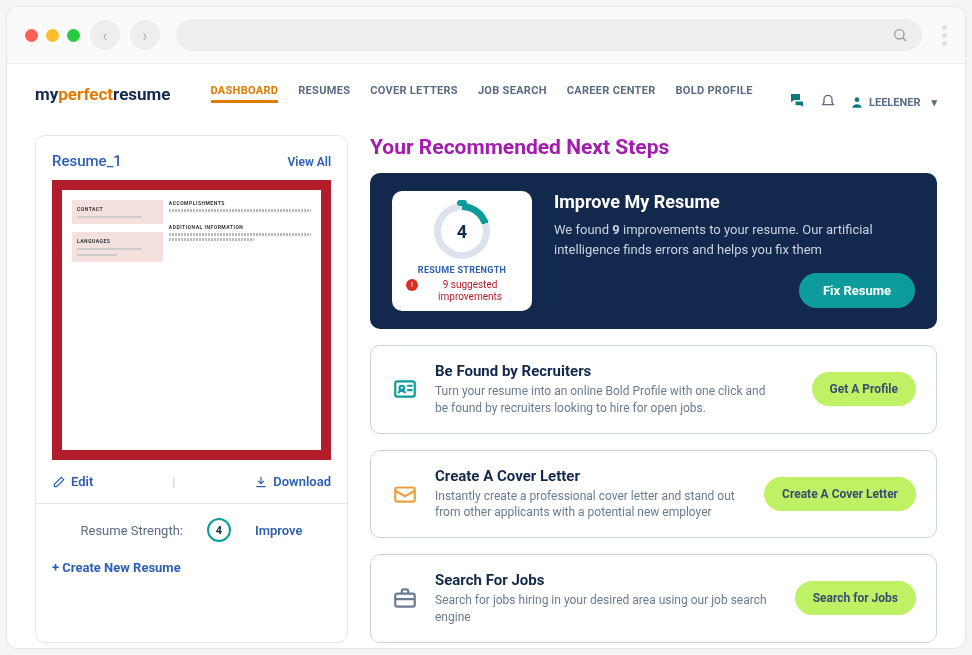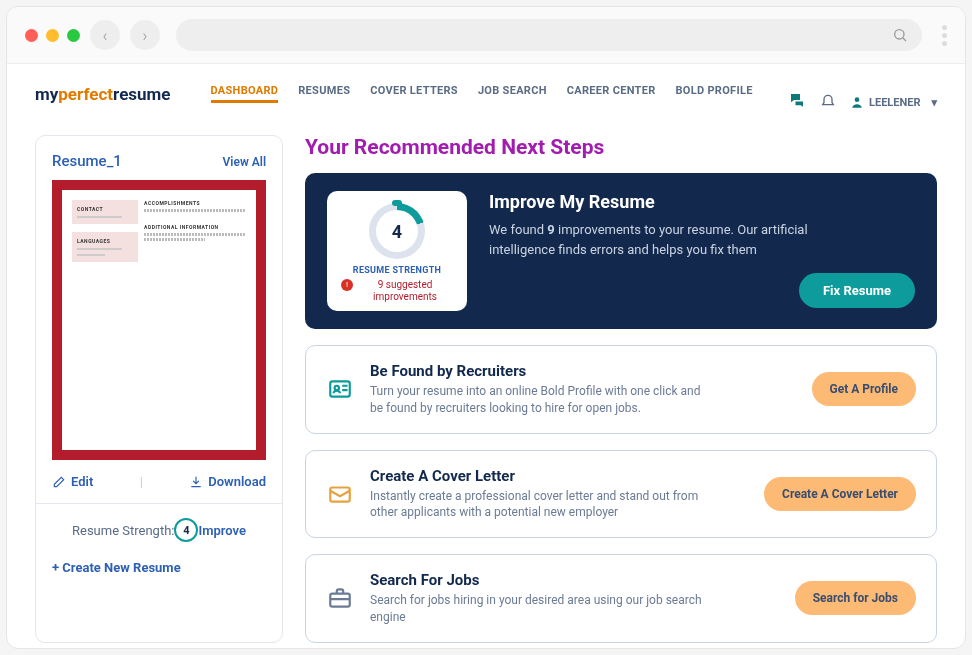--- a/index.html
+++ b/index.html
@@ -25,40 +25,40 @@
 .logo .l3 { color:#12284c; }
 .nav { display:flex; gap:20px; margin-left:20px; }
 .nav a { font-size:11px; font-weight:700; color:#5a6b85; text-decoration:none; letter-spacing:.3px; }
 .nav a.active { color:#e07a00; border-bottom: 3px solid #e07a00; padding-bottom:3px; }
 .header-right { margin-left:auto; display:flex; align-items:center; gap:14px;margin-top:17px; }
 .header-right .icon { color:#0d7a7a; }
 .user { display:flex; align-items:center; gap:5px; color:#5a6b85; font-size:11px; font-weight:700; }
 
 .content { display:flex; padding: 18px 28px; gap: 22px; }
 
-.left-panel { width: 248px; border:1px solid #e3e6ec; border-radius:10px; padding:16px; display:flex; flex-direction:column; }
+.left-panel { width: 313px; border:1px solid #e3e6ec; border-radius:10px; padding:16px; display:flex; flex-direction:column; }
 .lp-head { display:flex; justify-content:space-between; align-items:baseline; margin-bottom:10px; }
 .lp-title { color:#2d5fb3; font-size:15px; font-weight:500; }
 .lp-viewall { color:#2d5fb3; font-size:12px; font-weight:600; }
 
 .resume-thumb { border:10px solid #b31d2b; background:#fff; height:280px; position:relative; padding:10px; display:flex; gap:6px; }
 .rt-left { width:38%; }
 .rt-right { flex:1; }
 .rt-block { background:#f5e0e0; padding:6px 5px; margin-bottom:8px; }
 .rt-label { font-size:5px; font-weight:700; color:#333; letter-spacing:.5px; }
 .rt-line { height:2px; background:#ccc; margin-top:4px; width:80%; }
 .rt-sec { margin-bottom:12px; }
 .rt-sec-title { font-size:5px; font-weight:700; letter-spacing:.5px; color:#333; margin-bottom:3px; }
 .rt-wave { height:3px; background: repeating-linear-gradient(90deg,#bbb 0 2px, transparent 2px 3px); margin-top:2px; }
 
 .lp-actions { display:flex; align-items:center; justify-content:space-between; gap:20px; margin-top:14px; color:#2d5fb3; font-size:13px; font-weight:600; }
 .lp-actions .sep { color:#ccc; font-weight:400; }
 .lp-actions span { display:flex; align-items:center; gap:5px; }
 
-.lp-strength { border-top:1px solid #e3e6ec; margin:14px -16px 0; padding:14px 16px 0; display:flex; align-items:center; justify-content:center; gap:0; font-size:13px; color:#5a6b85; }
+.lp-strength { border-top:1px solid #e3e6ec; margin:14px -16px 0; padding:14px 16px 0; display:flex; align-items:center; justify-content:center; gap:24px; font-size:13px; color:#5a6b85; }
 .lp-strength .badge { width:24px; height:24px; border-radius:50%; border:2px solid #0d9b9b; display:flex; align-items:center; justify-content:center; font-size:11px; font-weight:700; color:#12284c; }
 .lp-strength .improve { color:#2d5fb3; font-weight:600; }
 
 .lp-create { margin-top:18px; text-align:left; color:#2d5fb3; font-size:13px; font-weight:700; }
 
 .right-panel { flex:1; }
 .rp-title { font-size:21px; font-weight:700; color:#a21caf; margin-bottom:14px; }
 
 .feature-card { background:#12284c; border-radius:10px; padding:18px 22px; display:flex; gap:22px; align-items:flex-start; }
 .strength-box { background:#fff; border-radius:10px; padding:12px 14px 8px; width:140px; text-align:center; }
@@ -73,21 +73,21 @@
 .fc-body { flex:1; }
 .fc-title { color:#fff; font-size:18px; font-weight:700; margin-bottom:8px; }
 .fc-text { color:#c9d3e2; font-size:13px; line-height:1.5; max-width:360px; }
 .fc-btn { background:#0d9b9b; color:#fff; border:none; border-radius:20px; padding:10px 24px; font-size:13px; font-weight:700; float:right; margin-top:14px; }
 
 .step-card { border:1px solid #c9d3e2; border-radius:10px; padding:16px 20px; margin-top:16px; display:flex; align-items:center; gap:16px; }
 .sc-icon { width:28px; height:28px; flex-shrink:0; display:flex; align-items:center; justify-content:center; }
 .sc-body { flex:1; }
 .sc-title { font-size:15px; font-weight:700; color:#12284c; margin-bottom:3px; }
 .sc-text { font-size:12px; color:#6b7b95; line-height:1.4; max-width:340px; }
-.sc-btn { background:#fdba74; color:#3a4d6e; border:none; border-radius:20px; padding:10px 18px; font-size:12px; font-weight:700; white-space:nowrap; }
+.sc-btn { background:#bef264; color:#3a4d6e; border:none; border-radius:20px; padding:10px 18px; font-size:12px; font-weight:700; white-space:nowrap; }
 </style>
 </head>
 <body>
 
 <div class="browser-frame">
 
   <div class="browser-chrome">
     <div class="traffic-lights">
       <div class="tl tl-red"></div>
       <div class="tl tl-yellow"></div>

